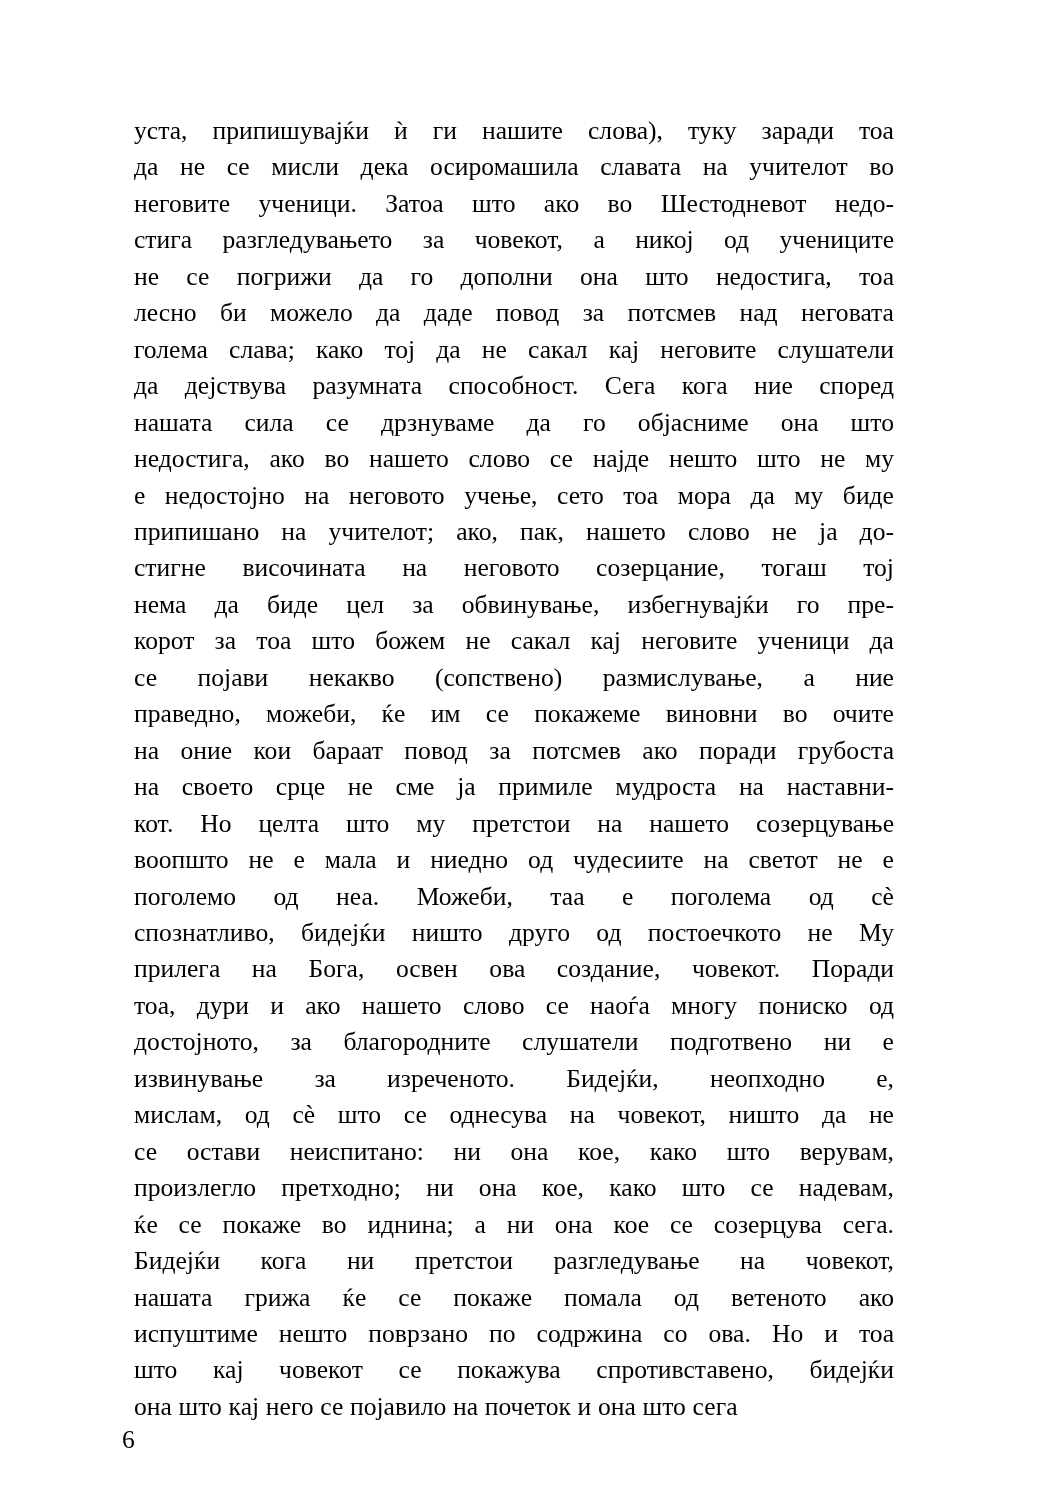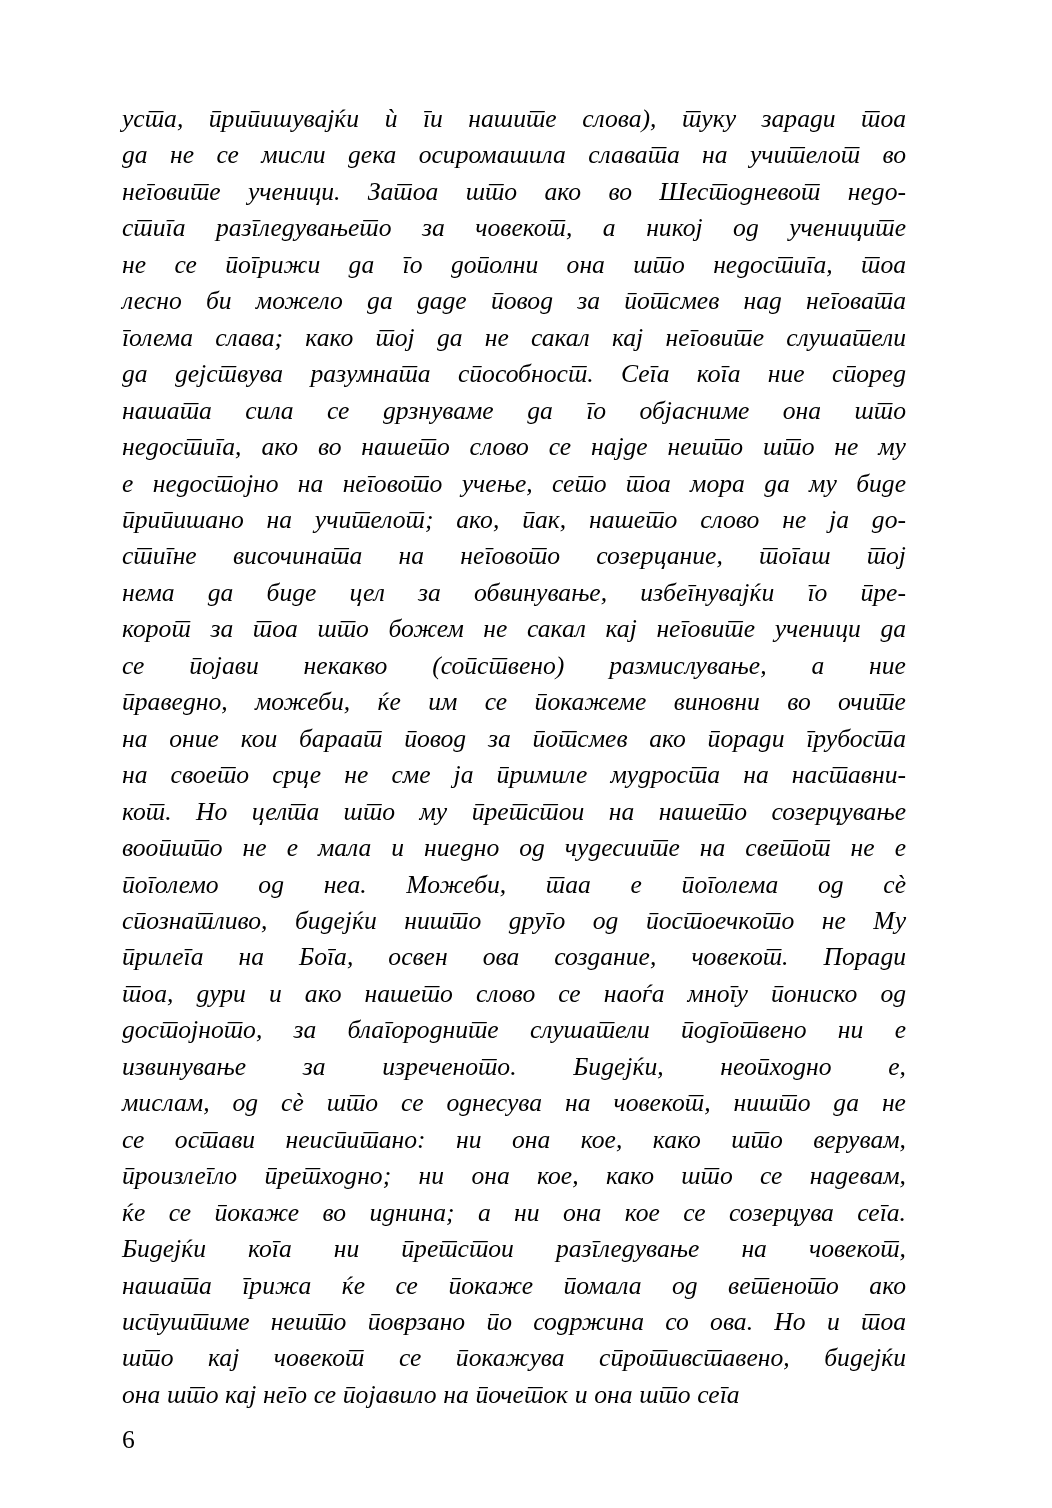--- a/index.html
+++ b/index.html
@@ -25,30 +25,29 @@
   }
 
   .text-column {
     position: absolute;
     left: 122px;
     top: 101px;
     width: 784px;
   }
 
   .body-text {
-    margin: 0;
+    margin: 12px;
     font-size: 25.6px;
     line-height: 36.45px;
     text-align: justify;
     text-justify: inter-word;
     hyphens: none;
     word-spacing: 0.01em;
     letter-spacing: 0.01px;
     white-space: pre-line;
-    font-style: italic;
   }
 
   
   .line {
     display: block;
     text-align: justify;
     text-align-last: justify;
     font-size: 25.6px;
     line-height: 36.45px;
     white-space: nowrap;

